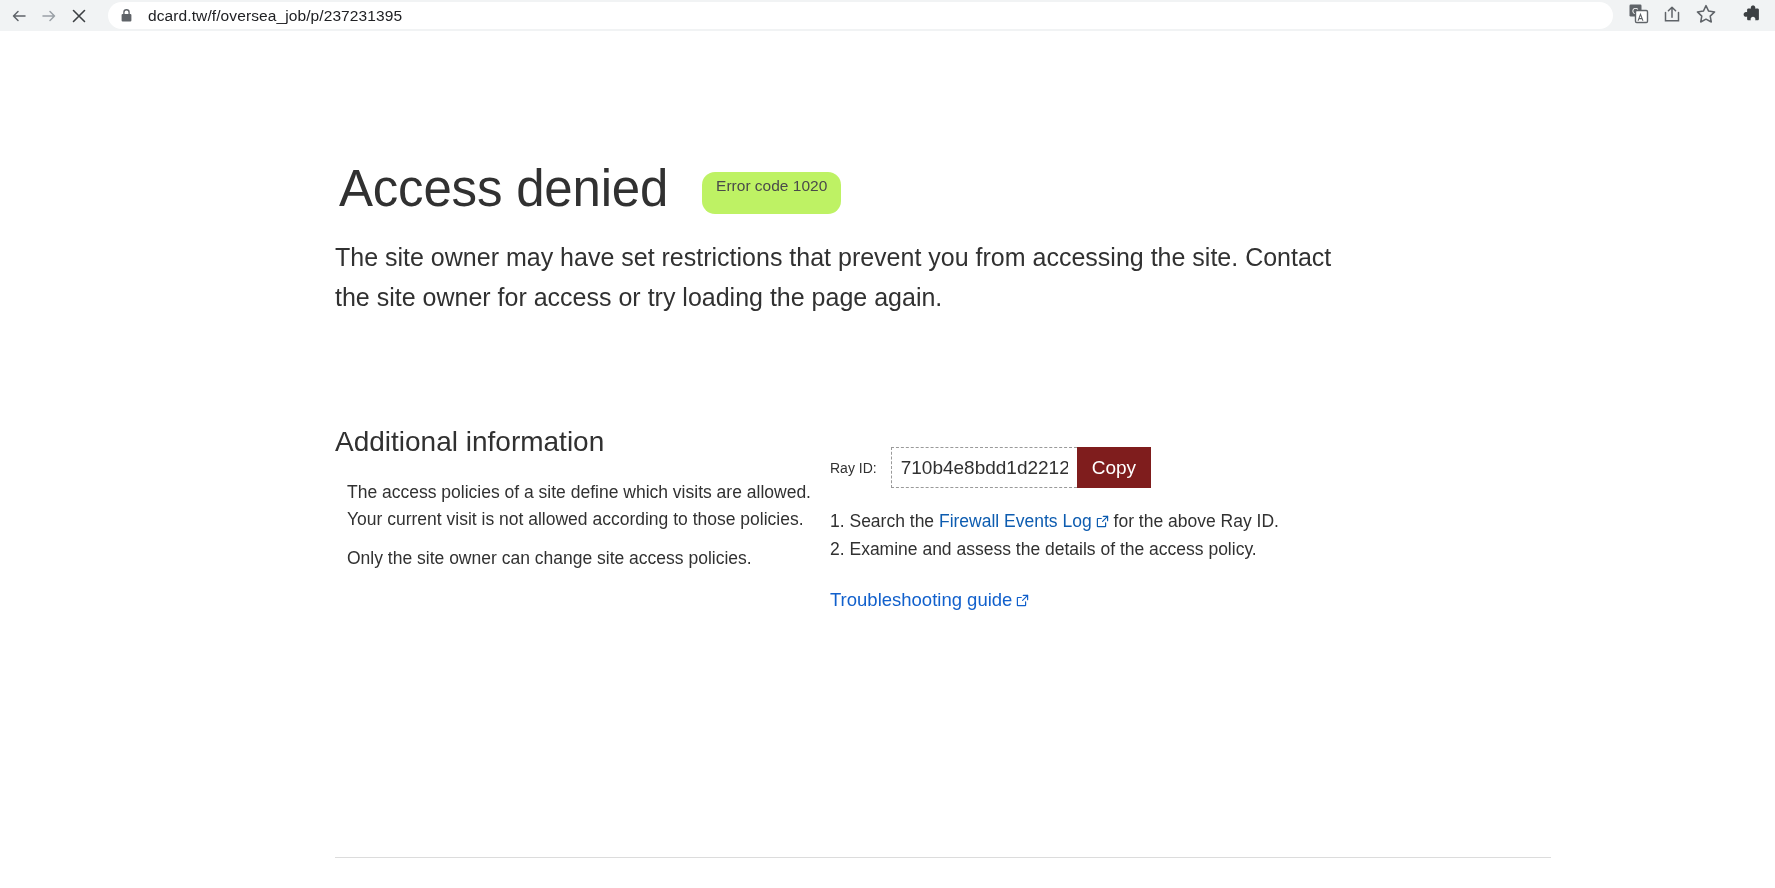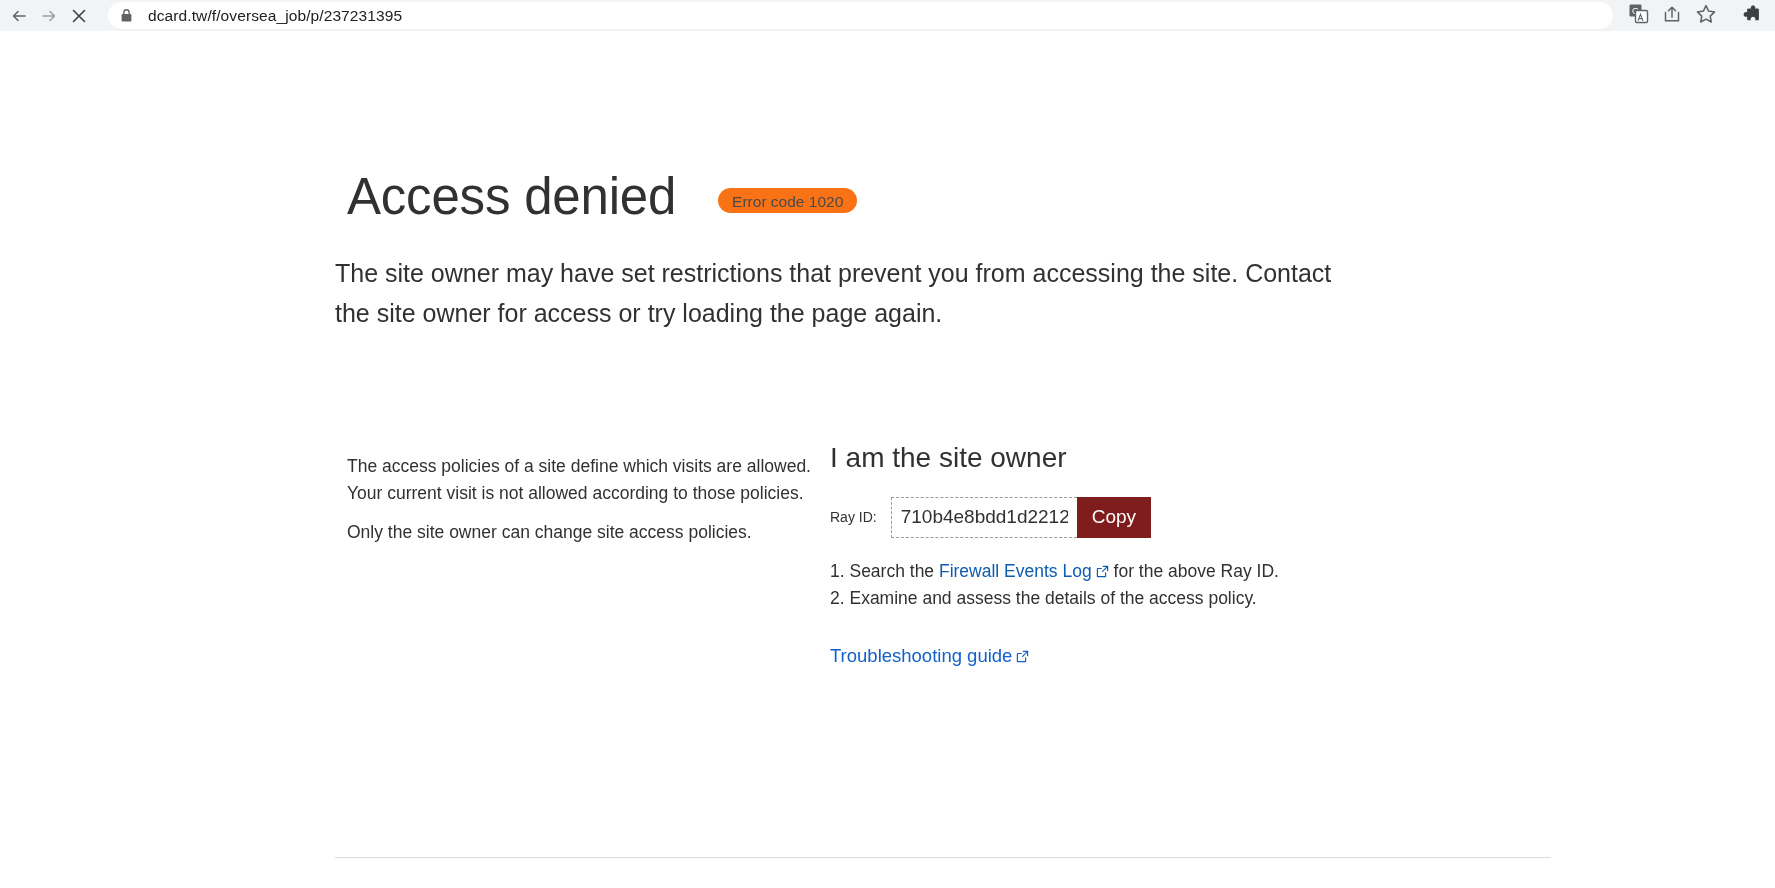--- a/index.html
+++ b/index.html
@@ -91,36 +91,36 @@
     width: 1215px;
   }
 
   
   .headline-row {
     display: flex;
     align-items: center;
     padding-top: 125px;
   }
   h1.title {
-    margin: 12px;
+    margin: 4px;
     font-size: 51px;
     font-weight: 400;
     color: #313131;
     line-height: 1.12;
     letter-spacing: -0.2px;
     text-align: right;
   }
   .error-badge {
     margin-left: 30px;
     margin-top: 8px;
-    background: #f97316;
+    background: #bef264;
     color: #4a4a4a;
     font-size: 15.5px;
     border-radius: 13px;
-    padding: 5px 14px 2px;
+    padding: 5px 14px 19px;
     white-space: nowrap;
   }
 
   
   .intro {
     margin: 16px 0 0 0;
     font-size: 25px;
     font-weight: 400;
     color: #313131;
     line-height: 1.6;
@@ -202,21 +202,21 @@
     color: #0d5cb0;
     text-decoration: none;
     cursor: pointer;
   }
   .ext-link-icon {
     display: inline-block;
     vertical-align: -1px;
     margin-left: 4px;
   }
   .troubleshoot {
-    margin-top: 30px;
+    margin-top: 24px;
     font-size: 18.5px;
   }
   .troubleshoot a.link { color: #1160cc; }
 
   
   .divider {
     position: absolute;
     left: 335px;
     top: 826px;
     width: 1216px;
@@ -310,26 +310,26 @@
     <div class="headline-row">
       <h1 class="title">Access denied</h1>
       <span class="error-badge">Error code 1020</span>
     </div>
 
     <p class="intro">The site owner may have set restrictions that prevent you from accessing the site. Contact the site owner for access or try loading the page again.</p>
 
     <div class="columns">
 
       <div class="col-left">
+        <h2 class="section-title">Additional information</h2>
         <p class="body-text">The access policies of a site define which visits are allowed. Your current visit is not allowed according to those policies.</p>
         <p class="body-text">Only the site owner can change site access policies.</p>
       </div>
 
       <div class="col-right">
-        <h2 class="section-title">I am the site owner</h2>
 
         <div class="rayid-row">
           <span class="rayid-label">Ray ID:</span>
           <div class="rayid-box">
             <input class="rayid-input" type="text" readonly="" value="710b4e8bdd1d2212" style="">
             <button class="copy-btn">Copy</button>
           </div>
         </div>
 
         <p class="steps">

